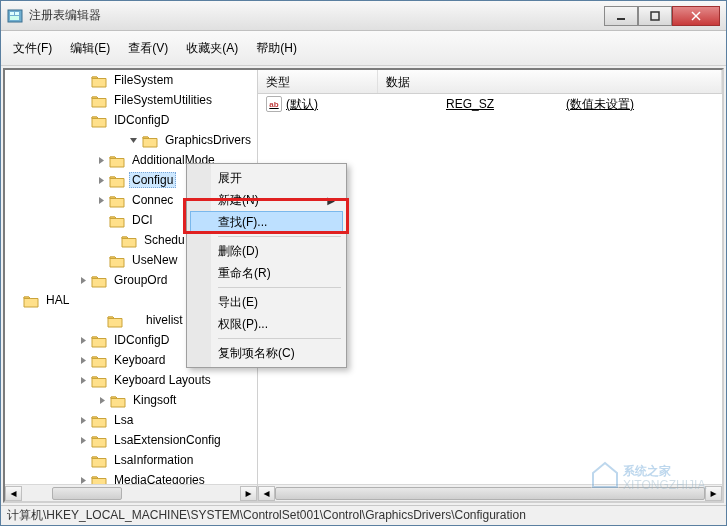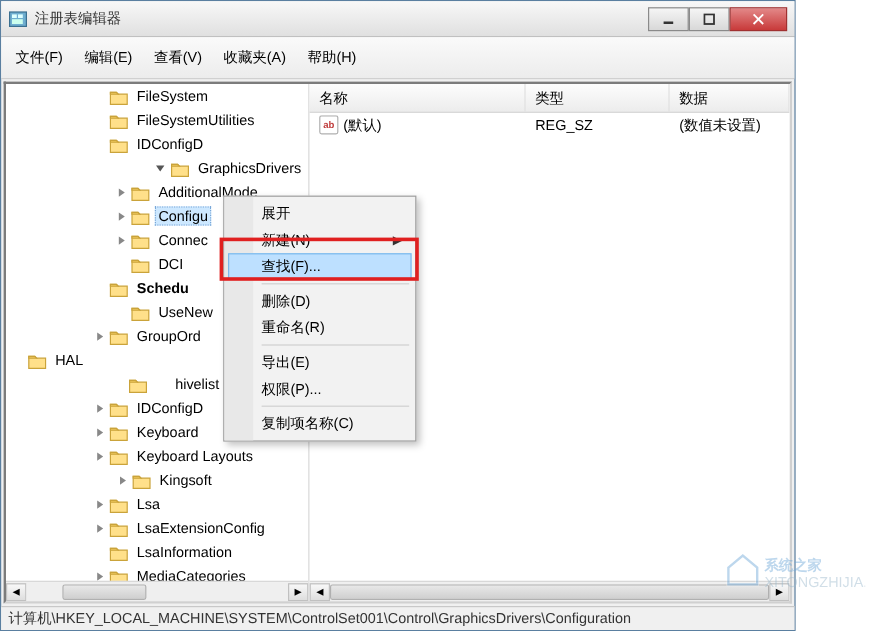--- a/index.html
+++ b/index.html
@@ -1,18 +1,18 @@
 <!DOCTYPE html>
 <html><head>
 <meta charset="utf-8">
 <style>
 * { margin: 0; padding: 0; box-sizing: border-box; font-family: "Microsoft YaHei", "SimSun", Tahoma, sans-serif; font-size: 12px; }
 body { background: #fff; overflow: hidden; width: 727px; height: 526px; }
 
-.window { width: 663px; height: 526px; border: 1px solid #5a7fa0; background: #f0f0f0; display: flex; flex-direction: column; }
+.window { width: 727px; height: 526px; border: 1px solid #5a7fa0; background: #f0f0f0; display: flex; flex-direction: column; }
 
 .titlebar { height: 30px; background: linear-gradient(to bottom, #f8f8f8, #e0e0e0); display: flex; align-items: center; padding: 0 6px; border-bottom: 1px solid #c0c0c0; }
 .titlebar .icon { width: 16px; height: 16px; margin-right: 6px; }
 .titlebar .title { flex: 1; color: #333; }
 .winbtns { display: flex; gap: 0; }
 .winbtn { width: 34px; height: 20px; border: 1px solid #8a8a8a; background: linear-gradient(to bottom,#f5f5f5,#d8d8d8); display:flex; align-items:center; justify-content:center; cursor:pointer; }
 .winbtn.min { border-radius: 0; }
 .winbtn.close { background: linear-gradient(to bottom,#e38888,#c83a3a); width: 48px; border-color:#a03030; }
 .winbtn svg { width:10px; height:10px; }
 
@@ -31,40 +31,40 @@
 .tree-row.selected .lbl { background:#cde8ff; border:1px dotted #7aa7d8; padding:0 2px; }
 
 .fold-icon { display:inline-block; }
 .fold-icon svg { width:16px; height:14px; vertical-align:middle; }
 
 .list-pane { flex:1; display:flex; flex-direction:column; background:#fff; position:relative;}
 .list-header { height: 24px; display:flex; background:linear-gradient(to bottom,#fdfdfd,#ececec); border-bottom:1px solid #d0d0d0;}
 .list-header .col { padding: 4px 8px; border-right:1px solid #e0e0e0; }
 .list-body { flex:1; }
 .list-row { height: 20px; display:flex; align-items:center; }
-.list-row .cell { padding: 0 8px; overflow:hidden; white-space:nowrap; }
+.list-row .cell { padding: 0 8px; overflow:hidden; white-space:nowrap;text-decoration:underline; }
 .ab-icon { width:16px; height:16px; margin-right: 4px; display:inline-flex; align-items:center; justify-content:center; border:1px solid #b0b0b0; font-size:8px; color:#c04040; background:#fff; border-radius:2px; font-weight:bold;}
 
 .hscroll { height:17px; background:#f0f0f0; border-top:1px solid #d8d8d8; display:flex; align-items:center;}
 .hscroll .arrow { width:17px; height:15px; background:linear-gradient(to bottom,#f8f8f8,#dedede); border:1px solid #c0c0c0; display:flex; align-items:center; justify-content:center; cursor:pointer;}
 .hscroll .track { flex:1; height:15px; background:#efefef; position:relative;}
 .hscroll .thumb { position:absolute; height:13px; top:1px; background:linear-gradient(to bottom,#e8e8e8,#cfcfcf); border:1px solid #b0b0b0; border-radius:2px;}
 
 .statusbar { height:20px; background:#f0f0f0; border-top:1px solid #c8c8c8; padding: 2px 6px; display:flex; align-items:center; color:#333;}
 
 .ctxmenu { position:absolute; left:186px; top:163px; width:161px; background:#f2f2f2; border:1px solid #9f9f9f; box-shadow: 3px 3px 6px rgba(0,0,0,.25); padding: 3px; z-index:100;}
 .ctxmenu .cmi { height: 22px; display:flex; align-items:center; padding-left: 28px; cursor:pointer; position:relative;}
 .ctxmenu .cmi.hl { background:#bde0ff; border:1px solid #7ab8ec; padding-left:27px; height:22px;}
 .ctxmenu .cmi .arrow-r { position:absolute; right:8px; font-size:10px; color:#333;}
 .ctxmenu .sep { height:1px; background:#d0d0d0; margin: 3px 2px 3px 28px; }
 .ctxmenu .iconcol { position:absolute; left:0; top:0; bottom:0; width:24px; background:#e8e8e8;}
 
 .redbox { position:absolute; left:183px; top:198px; width:166px; height:36px; border:3px solid #e02020; z-index:110; pointer-events:none;}
 
-.watermark { position:absolute; right:6px; bottom:28px; opacity:.45; z-index:50; pointer-events:none;}
+.watermark { position:absolute; right:20px; bottom:28px; opacity:.45; z-index:50; pointer-events:none;}
 .watermark svg { width:120px; height:40px; }
 
 </style>
 </head>
 <body>
 
 <div class="window">
 
   <div class="titlebar">
     <span class="icon">
@@ -181,21 +181,21 @@
             <span class="lbl">Connec</span>
           </div>
           <div class="tree-row" style="padding-left: 90px;">
             <span class="exp blank"></span>
             <span class="fold fold-icon"><svg viewBox="0 0 16 14">
                 <path d="M1 3 L6 3 L7.5 4.5 L15 4.5 L15 13 L1 13 Z" fill="#ffe08a" stroke="#caa33a"></path>
                 <path d="M1 3 L6 3 L7.5 4.5 L1 4.5 Z" fill="#ffd66b" stroke="#caa33a"></path>
               </svg></span>
             <span class="lbl">DCI</span>
           </div>
-          <div class="tree-row" style="padding-left: 72px; font-weight: bold;">
+          <div class="tree-row" style="padding-left: 102px;">
             <span class="exp blank"></span>
             <span class="fold fold-icon"><svg viewBox="0 0 16 14">
                 <path d="M1 3 L6 3 L7.5 4.5 L15 4.5 L15 13 L1 13 Z" fill="#ffe08a" stroke="#caa33a"></path>
                 <path d="M1 3 L6 3 L7.5 4.5 L1 4.5 Z" fill="#ffd66b" stroke="#caa33a"></path>
               </svg></span>
             <span class="lbl">Schedu</span>
           </div>
           <div class="tree-row" style="padding-left: 90px;">
             <span class="exp blank"></span>
             <span class="fold fold-icon"><svg viewBox="0 0 16 14">
@@ -329,21 +329,20 @@
         <div class="arrow">◂</div>
         <div class="track">
             <div class="thumb" style="left:30px;width:70px;"></div>
           </div>
         <div class="arrow">▸</div>
       </div>
     </div>
 
     <div class="list-pane">
       <div class="list-header">
-        <div class="col" style="width:180px">名称</div>
         <div class="col" style="width:120px">类型</div>
         <div class="col" style="flex:1">数据</div>
       </div>
       <div class="list-body">
         <div class="list-row">
           <div class="cell" style="width:180px;display:flex;align-items:center;">
             <span class="ab-icon">ab</span>
             <span>(默认)</span>
           </div>
           <div class="cell" style="width:120px">REG_SZ</div>

